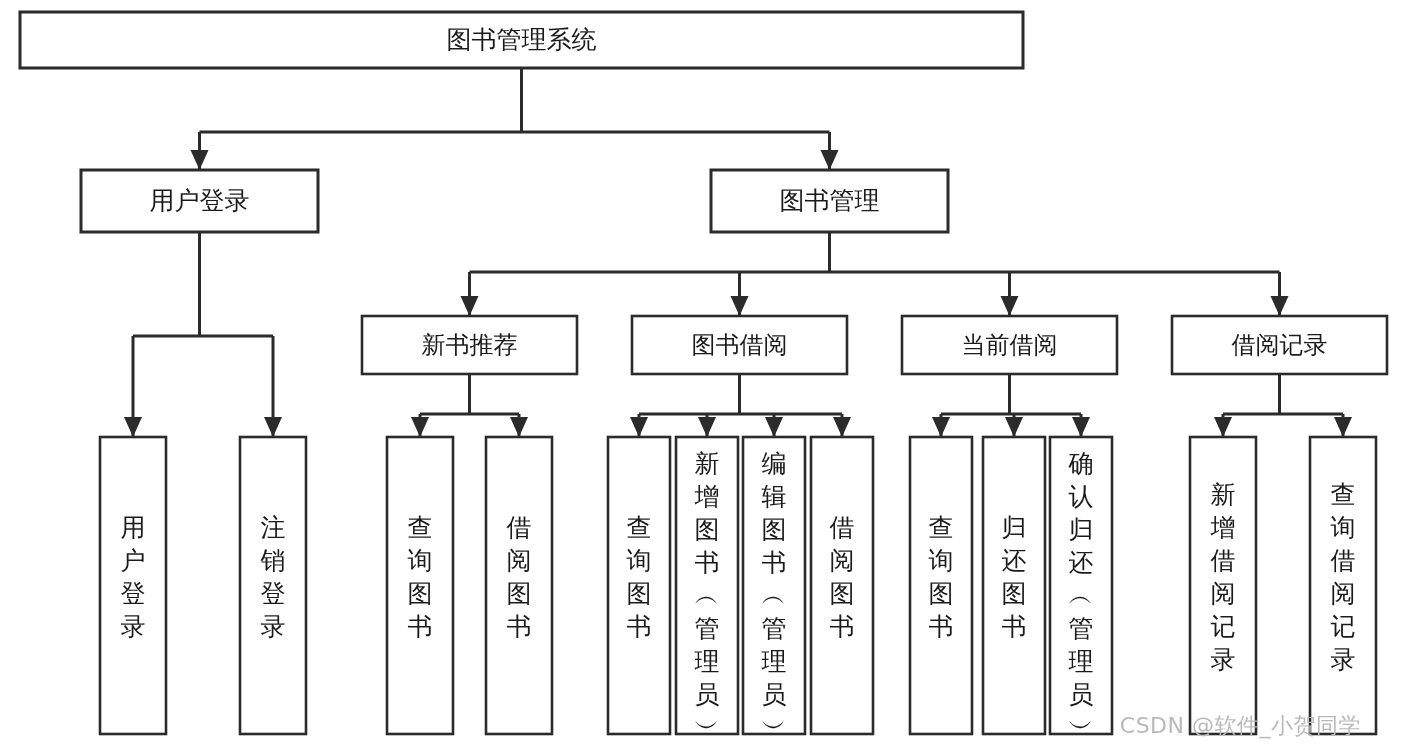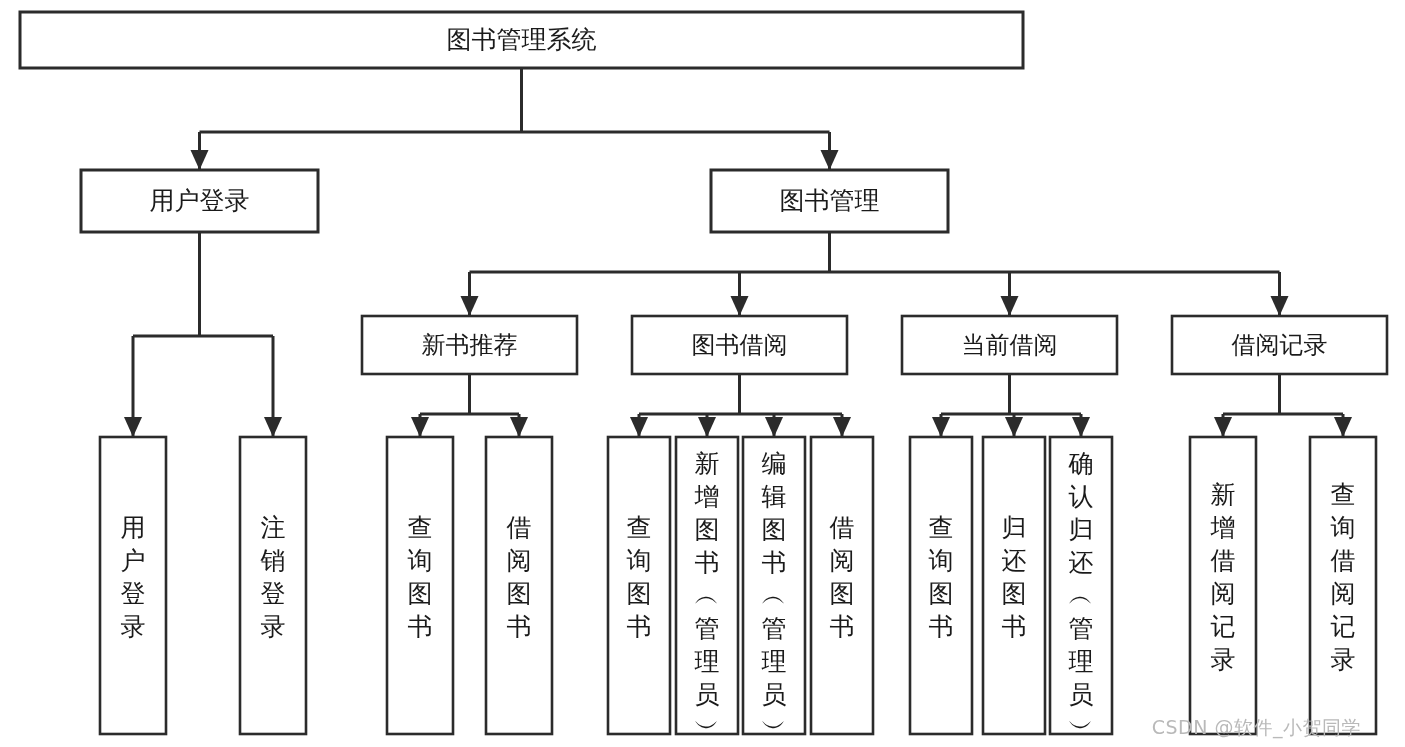--- a/index.html
+++ b/index.html
@@ -61,21 +61,21 @@
     fill: #1a1a1a;
     font-family: "DejaVu Sans", "Liberation Sans", sans-serif;
     font-size: 25px;
     text-anchor: middle;
   }
   .watermark {
     position: absolute;
     right: 10px;
     bottom: 6px;
     color: #b9b9b9;
-    font-size: 19px;
+    font-size: 22px;
     font-family: "DejaVu Sans", "Liberation Sans", sans-serif;
     letter-spacing: 0.5px;
     white-space: nowrap;
     user-select: none;
   }
 </style>
 </head>
 <body>
 
 <div id="diagram-root">

